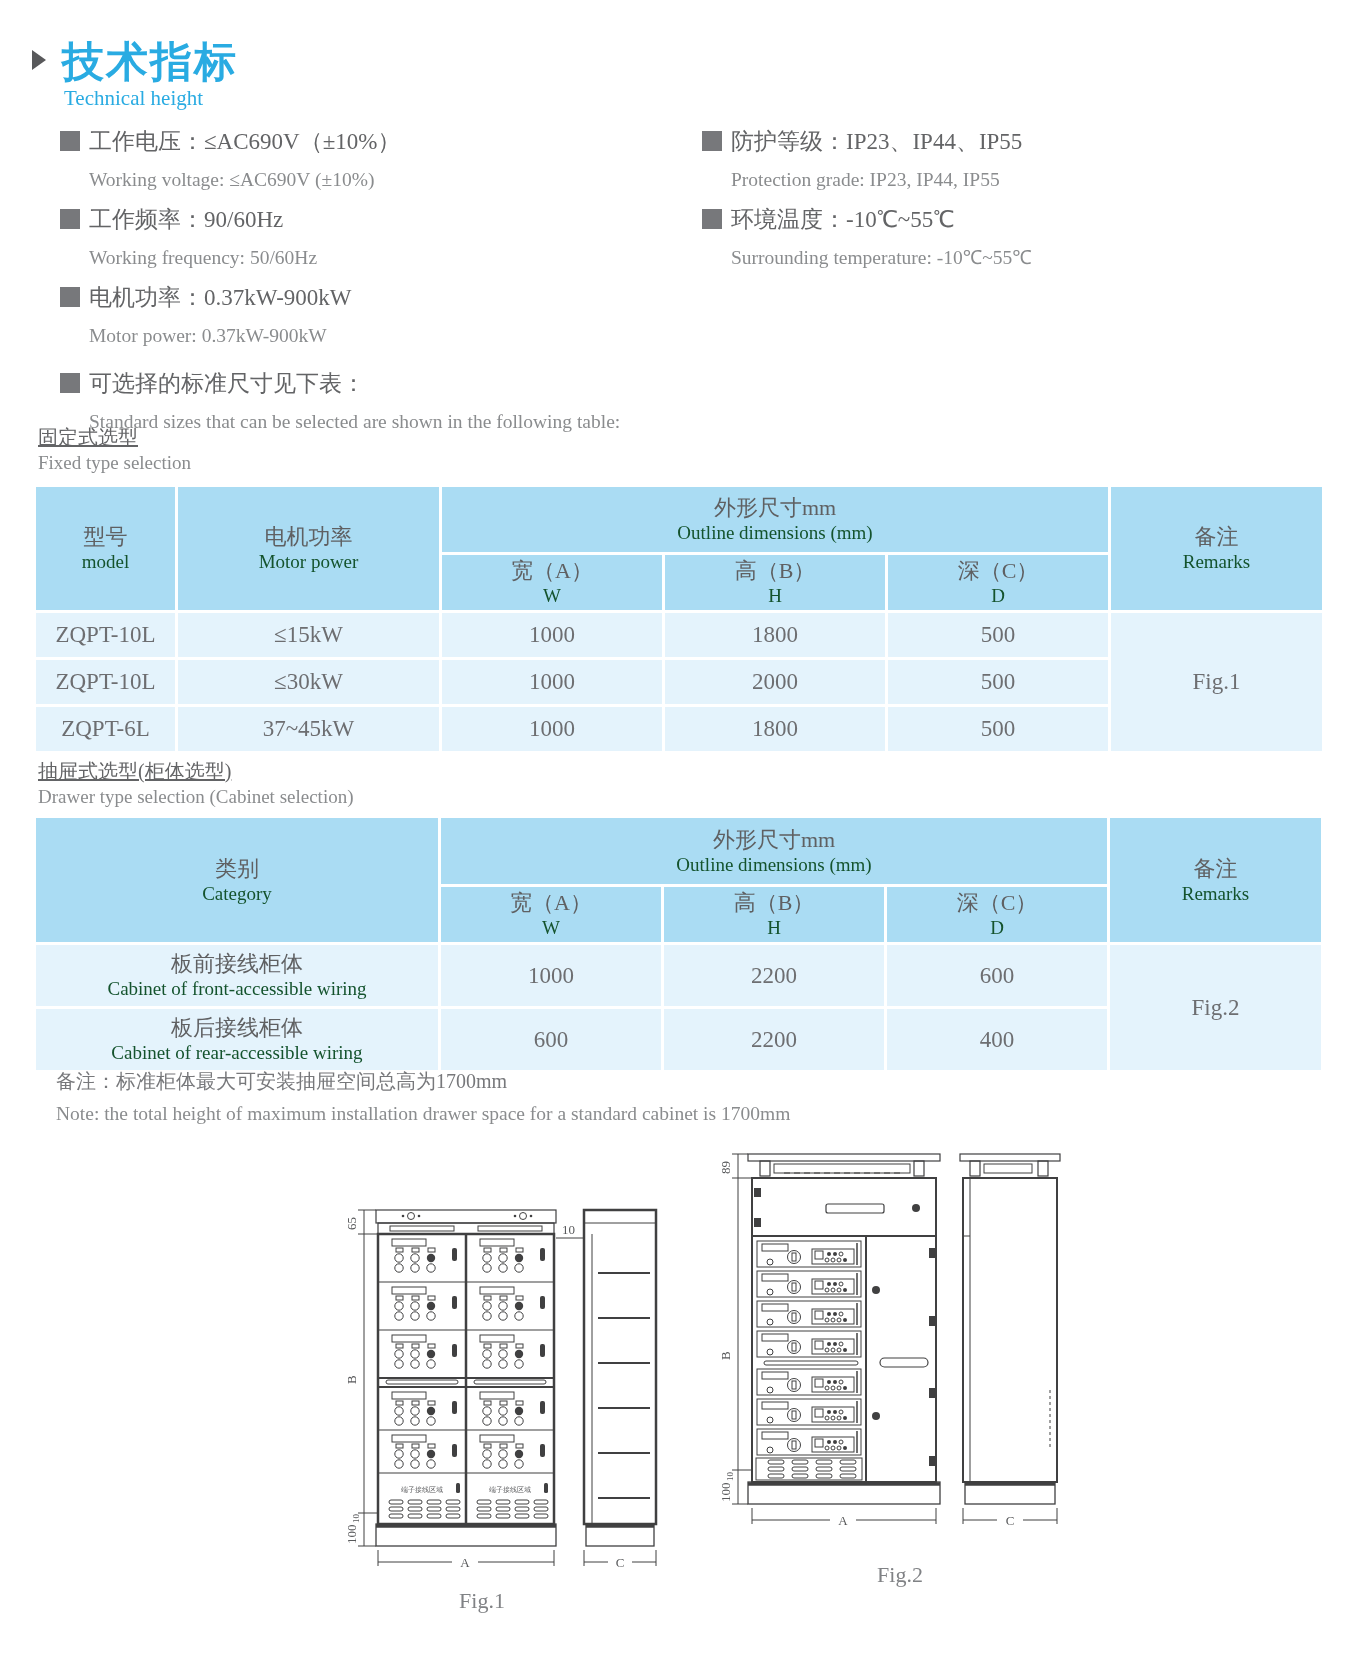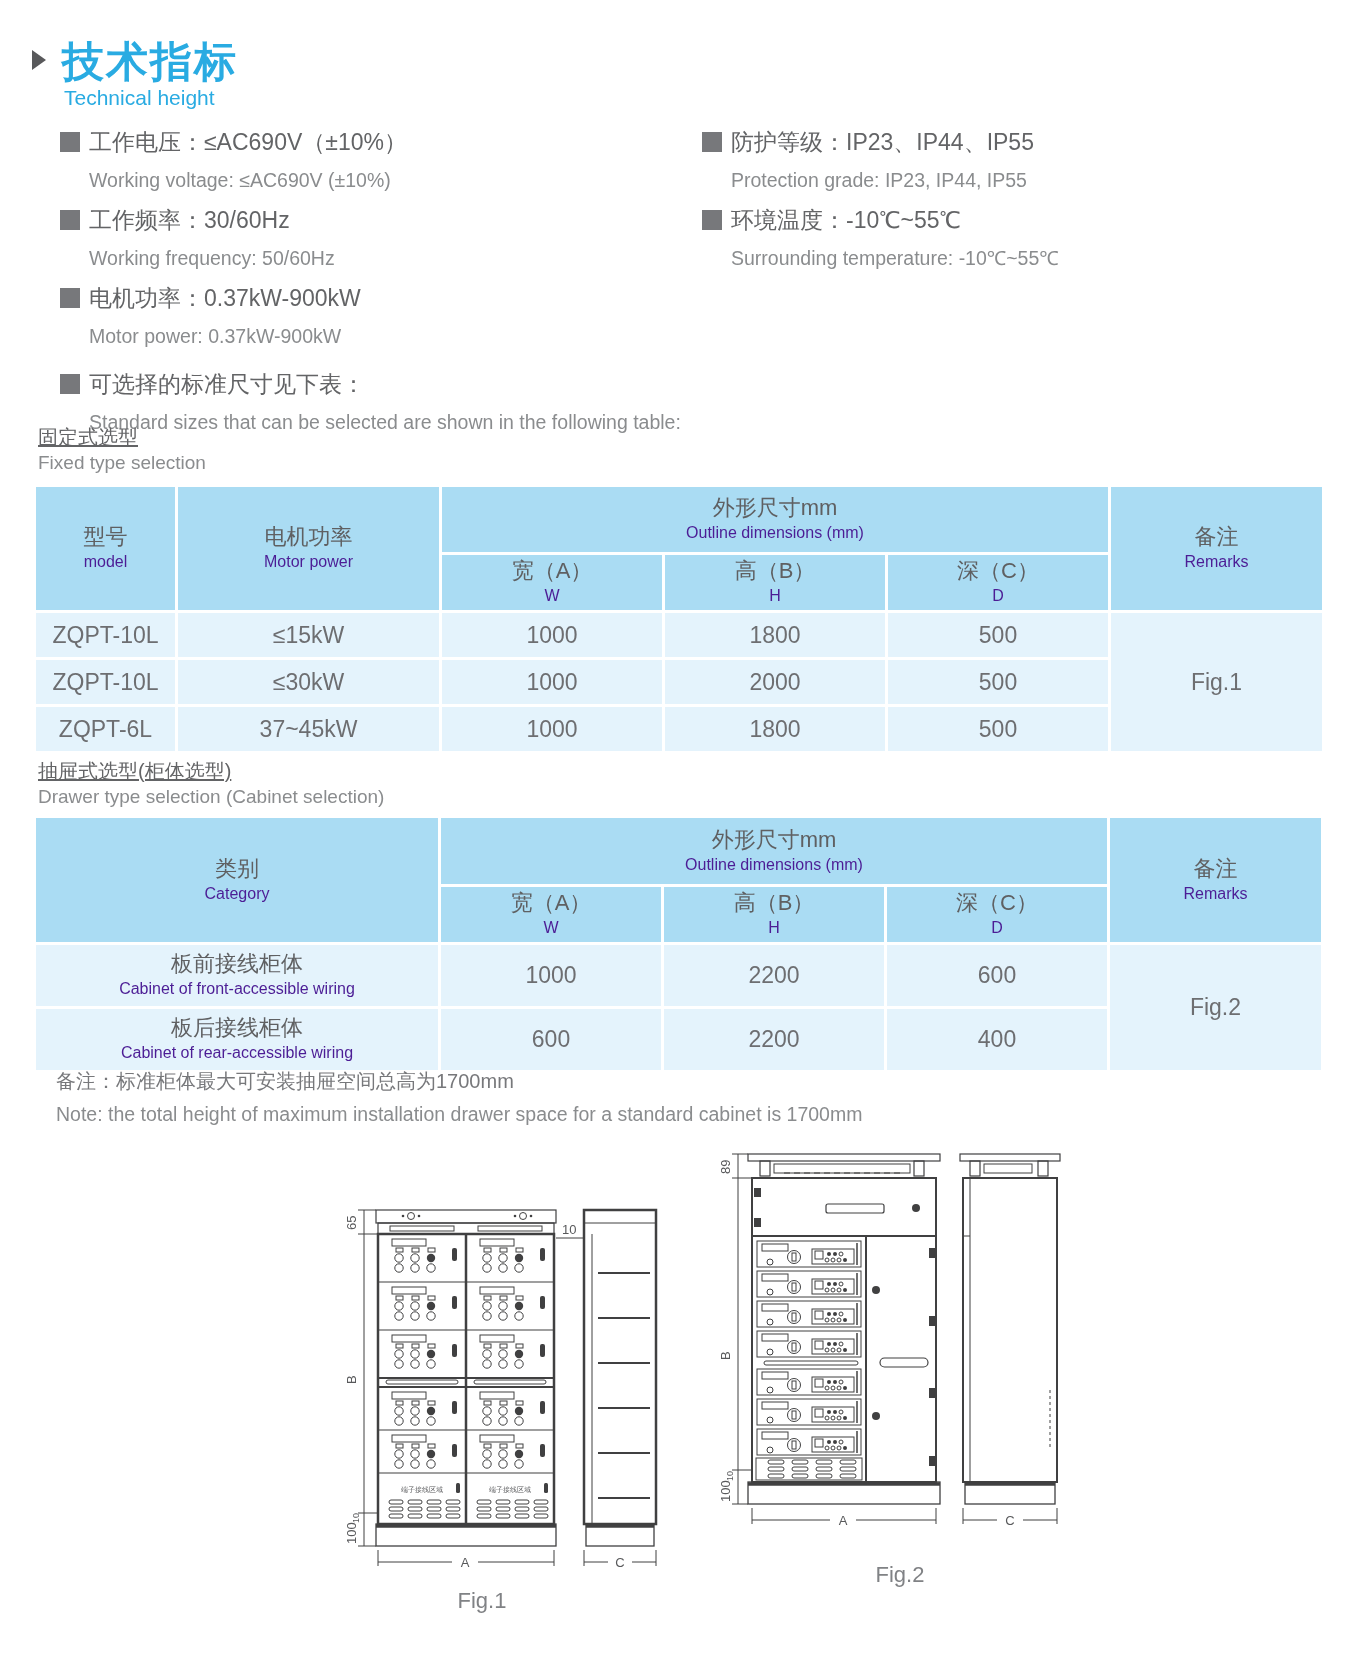--- a/index.html
+++ b/index.html
@@ -1,17 +1,17 @@
 <!DOCTYPE html>
 <html><head>
 <meta charset="utf-8">
 <style>
   html,body{margin:0;padding:0;background:#ffffff;}
   #page{position:relative;width:1357px;height:1660px;background:#ffffff;overflow:hidden;
-        font-family:Liberation Sans, sans-serif;color:#6d6e71;}
+        font-family:Liberation Serif, serif;color:#6d6e71;}
 
   
   .hdr{position:absolute;left:30px;top:34px;}
   .hdr-arrow{position:absolute;left:2px;top:16px;width:0;height:0;
     border-left:14px solid #58595b;border-top:10px solid transparent;border-bottom:10px solid transparent;}
   .hdr-cn{position:absolute;left:32px;top:0;font-size:42px;font-weight:bold;color:#29abe2;letter-spacing:2px;white-space:nowrap;}
   .hdr-en{position:absolute;left:34px;top:52px;font-size:21px;color:#29abe2;white-space:nowrap;}
 
   
   .spec-col{position:absolute;width:650px;}
@@ -31,21 +31,21 @@
   
   .grid-table{position:absolute;left:36px;display:grid;gap:3px;}
   #table1{top:487px;grid-template-columns:139px 261px 220px 220px 220px 211px;
           grid-template-rows:65px 55px 44px 44px 44px;}
   #table2{top:818px;grid-template-columns:402px 220px 220px 220px 211px;
           grid-template-rows:66px 55px 61px 61px;}
   .cell{display:flex;flex-direction:column;align-items:center;justify-content:center;text-align:center;}
   .hd{background:#aadcf3;}
   .bd{background:#e4f3fc;}
   .c-cn{font-size:22px;color:#5f6062;line-height:26px;}
-  .c-en{font-size:16px;color:#4c1d95;line-height:23px;}
+  .c-en{font-size:19px;color:#14532d;line-height:23px;}
   .c-num{font-size:23px;color:#6d6e71;}
 
   
   .note{position:absolute;left:56px;top:1068px;}
   .note-cn{font-size:20px;color:#77787b;}
   .note-en{font-size:19.5px;color:#8a8c8e;margin-top:8px;}
 
   
   .fig-svg{position:absolute;}
   #fig1{left:332px;top:1168px;}
@@ -66,21 +66,21 @@
     <div class="hdr-cn">技术指标</div>
     <div class="hdr-en">Technical height</div>
   </div>
 
   <div class="spec-col left">
     <div class="spec-item">
       <div class="spec-cn"><span class="bullet"></span><span>工作电压：≤AC690V（±10%）</span></div>
       <div class="spec-en">Working voltage: ≤AC690V (±10%)</div>
     </div>
     <div class="spec-item">
-      <div class="spec-cn"><span class="bullet"></span><span>工作频率：30/60Hz</span></div>
+      <div class="spec-cn"><span class="bullet"></span><span>工作频率：90/60Hz</span></div>
       <div class="spec-en">Working frequency: 50/60Hz</div>
     </div>
     <div class="spec-item">
       <div class="spec-cn"><span class="bullet"></span><span>电机功率：0.37kW-900kW</span></div>
       <div class="spec-en">Motor power: 0.37kW-900kW</div>
     </div>
     <div class="spec-item intro">
       <div class="spec-cn"><span class="bullet"></span><span>可选择的标准尺寸见下表：</span></div>
       <div class="spec-en">Standard sizes that can be selected are shown in the following table:</div>
     </div>

